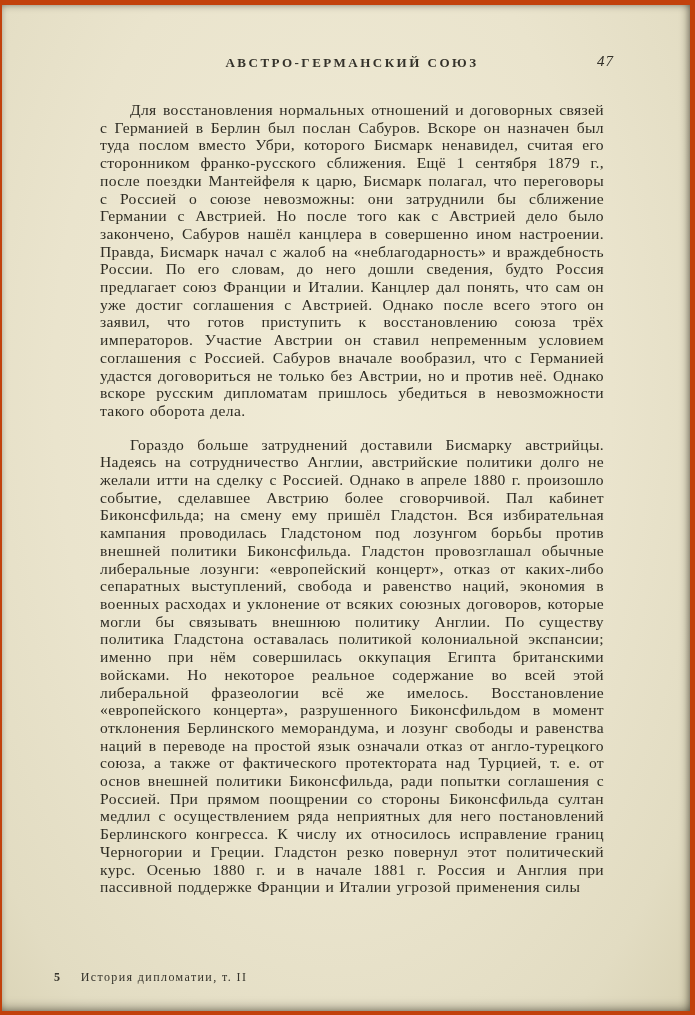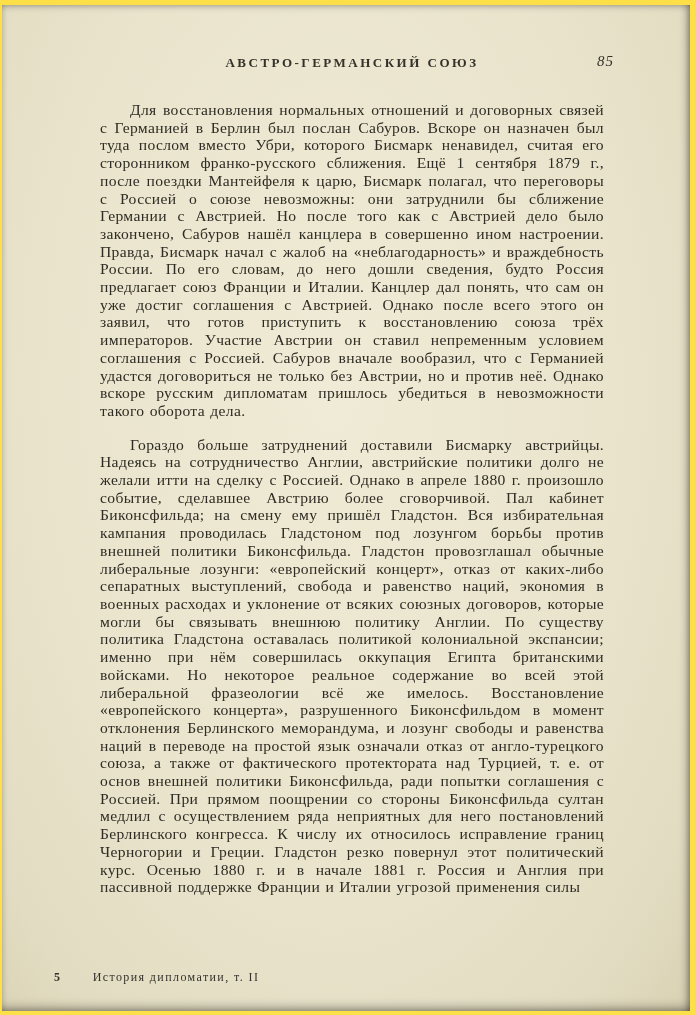--- a/index.html
+++ b/index.html
@@ -4,21 +4,21 @@
 <style>
   html, body {
     margin: 0;
     padding: 0;
     background: #141210;
   }
   .viewport {
     position: relative;
     width: 695px;
     height: 1015px;
-    background: #fde047;
+    background: #c2410c;
     overflow: hidden;
     font-family: "Liberation Serif", "DejaVu Serif", serif;
   }
   
   .page {
     position: absolute;
     top: 5px;
     left: 2px;
     right: 5px;
     bottom: 4px;
@@ -75,33 +75,32 @@
     font-size: 12px;
     color: #35332b;
     letter-spacing: 0.8px;
   }
   .page-footer .sig {
     font-weight: bold;
     margin-right: 16px;
   }
   .page-footer .book {
     letter-spacing: 1.4px;
-    margin-left: 12px;
   }
 </style>
 </head>
 <body>
 
 <div class="viewport">
   <div class="page">
 
     <div class="column">
       <div class="running-head">
         <span class="head-title">АВСТРО-ГЕРМАНСКИЙ СОЮЗ</span>
-        <span class="page-number">85</span>
+        <span class="page-number">47</span>
       </div>
 
       <div class="body-text">
         <p>Для восстановления нормальных отношений и договорных связей с Германией в Берлин был послан Сабуров. Вскоре он назначен был туда послом вместо Убри, которого Бисмарк ненавидел, считая его сторонником франко-русского сближения. Ещё 1 сентября 1879 г., после поездки Мантейфеля к царю, Бисмарк полагал, что переговоры с Россией о союзе невозможны: они затруднили бы сближение Германии с Австрией. Но после того как с Австрией дело было закончено, Сабуров нашёл канцлера в совершенно ином настроении. Правда, Бисмарк начал с жалоб на «неблагодарность» и враждебность России. По его словам, до него дошли сведения, будто Россия предлагает союз Франции и Италии. Канцлер дал понять, что сам он уже достиг соглашения с Австрией. Однако после всего этого он заявил, что готов приступить к восстановлению союза трёх императоров. Участие Австрии он ставил непременным условием соглашения с Россией. Сабуров вначале вообразил, что с Германией удастся договориться не только без Австрии, но и против неё. Однако вскоре русским дипломатам пришлось убедиться в невозможности такого оборота дела.</p>
         <p>Гораздо больше затруднений доставили Бисмарку австрийцы. Надеясь на сотрудничество Англии, австрийские политики долго не желали итти на сделку с Россией. Однако в апреле 1880 г. произошло событие, сделавшее Австрию более сговорчивой. Пал кабинет Биконсфильда; на смену ему пришёл Гладстон. Вся избирательная кампания проводилась Гладстоном под лозунгом борьбы против внешней политики Биконсфильда. Гладстон провозглашал обычные либеральные лозунги: «европейский концерт», отказ от каких-либо сепаратных выступлений, свобода и равенство наций, экономия в военных расходах и уклонение от всяких союзных договоров, которые могли бы связывать внешнюю политику Англии. По существу политика Гладстона оставалась политикой колониальной экспансии; именно при нём совершилась оккупация Египта британскими войсками. Но некоторое реальное содержание во всей этой либеральной фразеологии всё же имелось. Восстановление «европейского концерта», разрушенного Биконсфильдом в момент отклонения Берлинского меморандума, и лозунг свободы и равенства наций в переводе на простой язык означали отказ от англо-турецкого союза, а также от фактического протектората над Турцией, т. е. от основ внешней политики Биконсфильда, ради попытки соглашения с Россией. При прямом поощрении со стороны Биконсфильда султан медлил с осуществлением ряда неприятных для него постановлений Берлинского конгресса. К числу их относилось исправление границ Черногории и Греции. Гладстон резко повернул этот политический курс. Осенью 1880 г. и в начале 1881 г. Россия и Англия при пассивной поддержке Франции и Италии угрозой применения силы</p>
       </div>
     </div>
 
     <div class="page-footer">
       <span class="sig">5</span>

